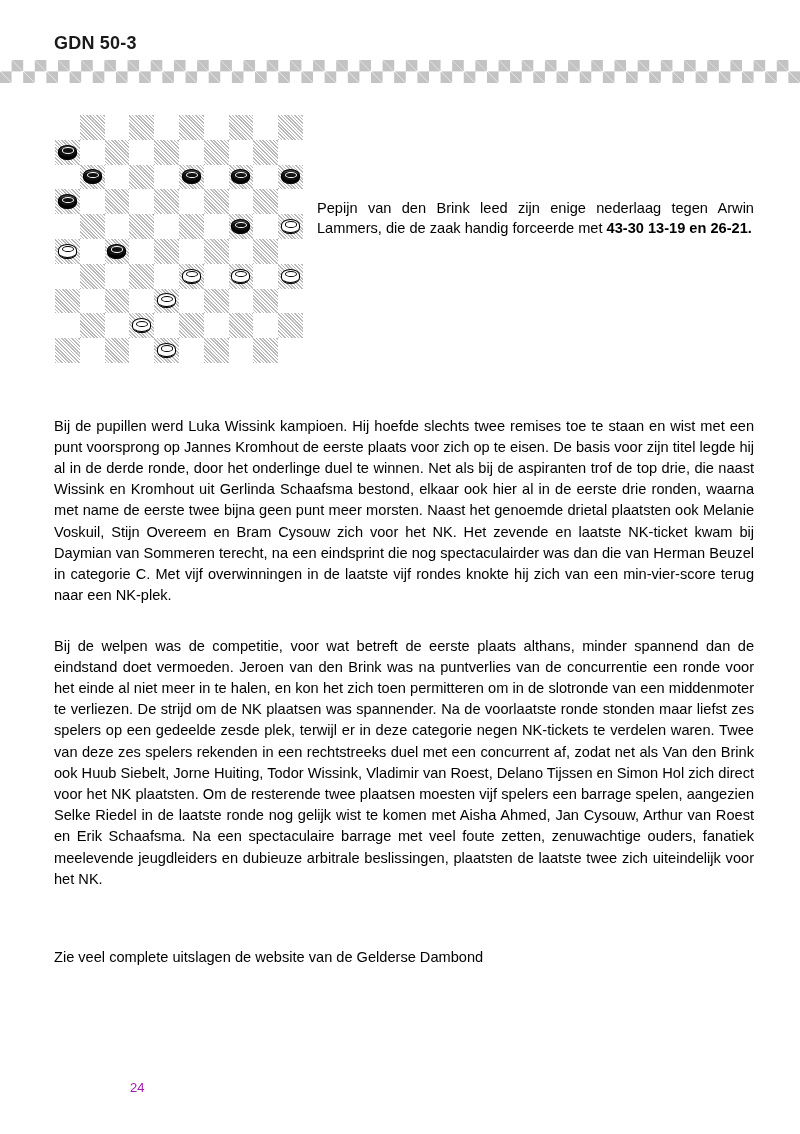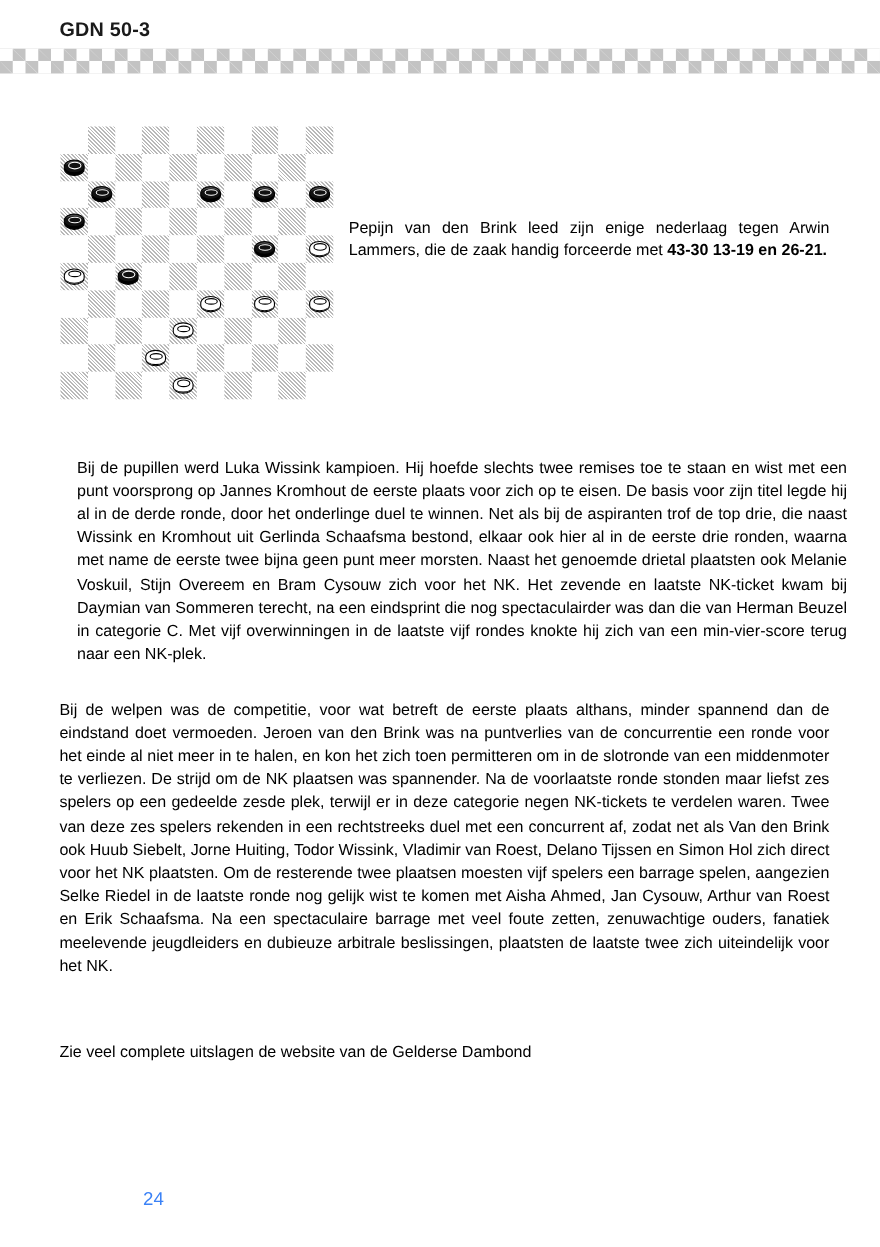--- a/index.html
+++ b/index.html
@@ -12,21 +12,21 @@
     height: 1134px;
     position: relative;
     font-family: "Liberation Sans", sans-serif;
     color: #000000;
     overflow: hidden;
   }
 
   
   #page-header {
     position: absolute;
-    left: 0; top: 0;
+    left: 0; top: 16px;
     width: 800px;
     height: 68px;
     text-align: right;
   }
   #header-title {
     position: absolute;
     left: 54px;
     top: 17px;
     font-size: 18px;
     font-weight: bold;
@@ -138,31 +138,31 @@
   .body-col {
     position: absolute;
     left: 54px;
     width: 700px;
     font-size: 14.6px;
     line-height: 21.2px;
     text-align: justify;
     text-justify: inter-word;
     color: #000000;
   }
-  #para-pupillen { top: 401px; margin-left: 16px; }
+  #para-pupillen { top: 401px; }
   #para-welpen   { top: 621px; }
   #closing-line  { top: 932px; text-align: left; }
 
   
   #page-number {
     position: absolute;
     left: 130px;
     top: 1080px;
-    font-size: 17px;
-    color: #3b82f6;
+    font-size: 13px;
+    color: #a21caf;
   }
 </style>
 </head>
 <body>
 
 <div id="page-header">
   <div id="header-title">GDN 50-3</div>
   <div id="checker-band"></div>
 </div>
 

